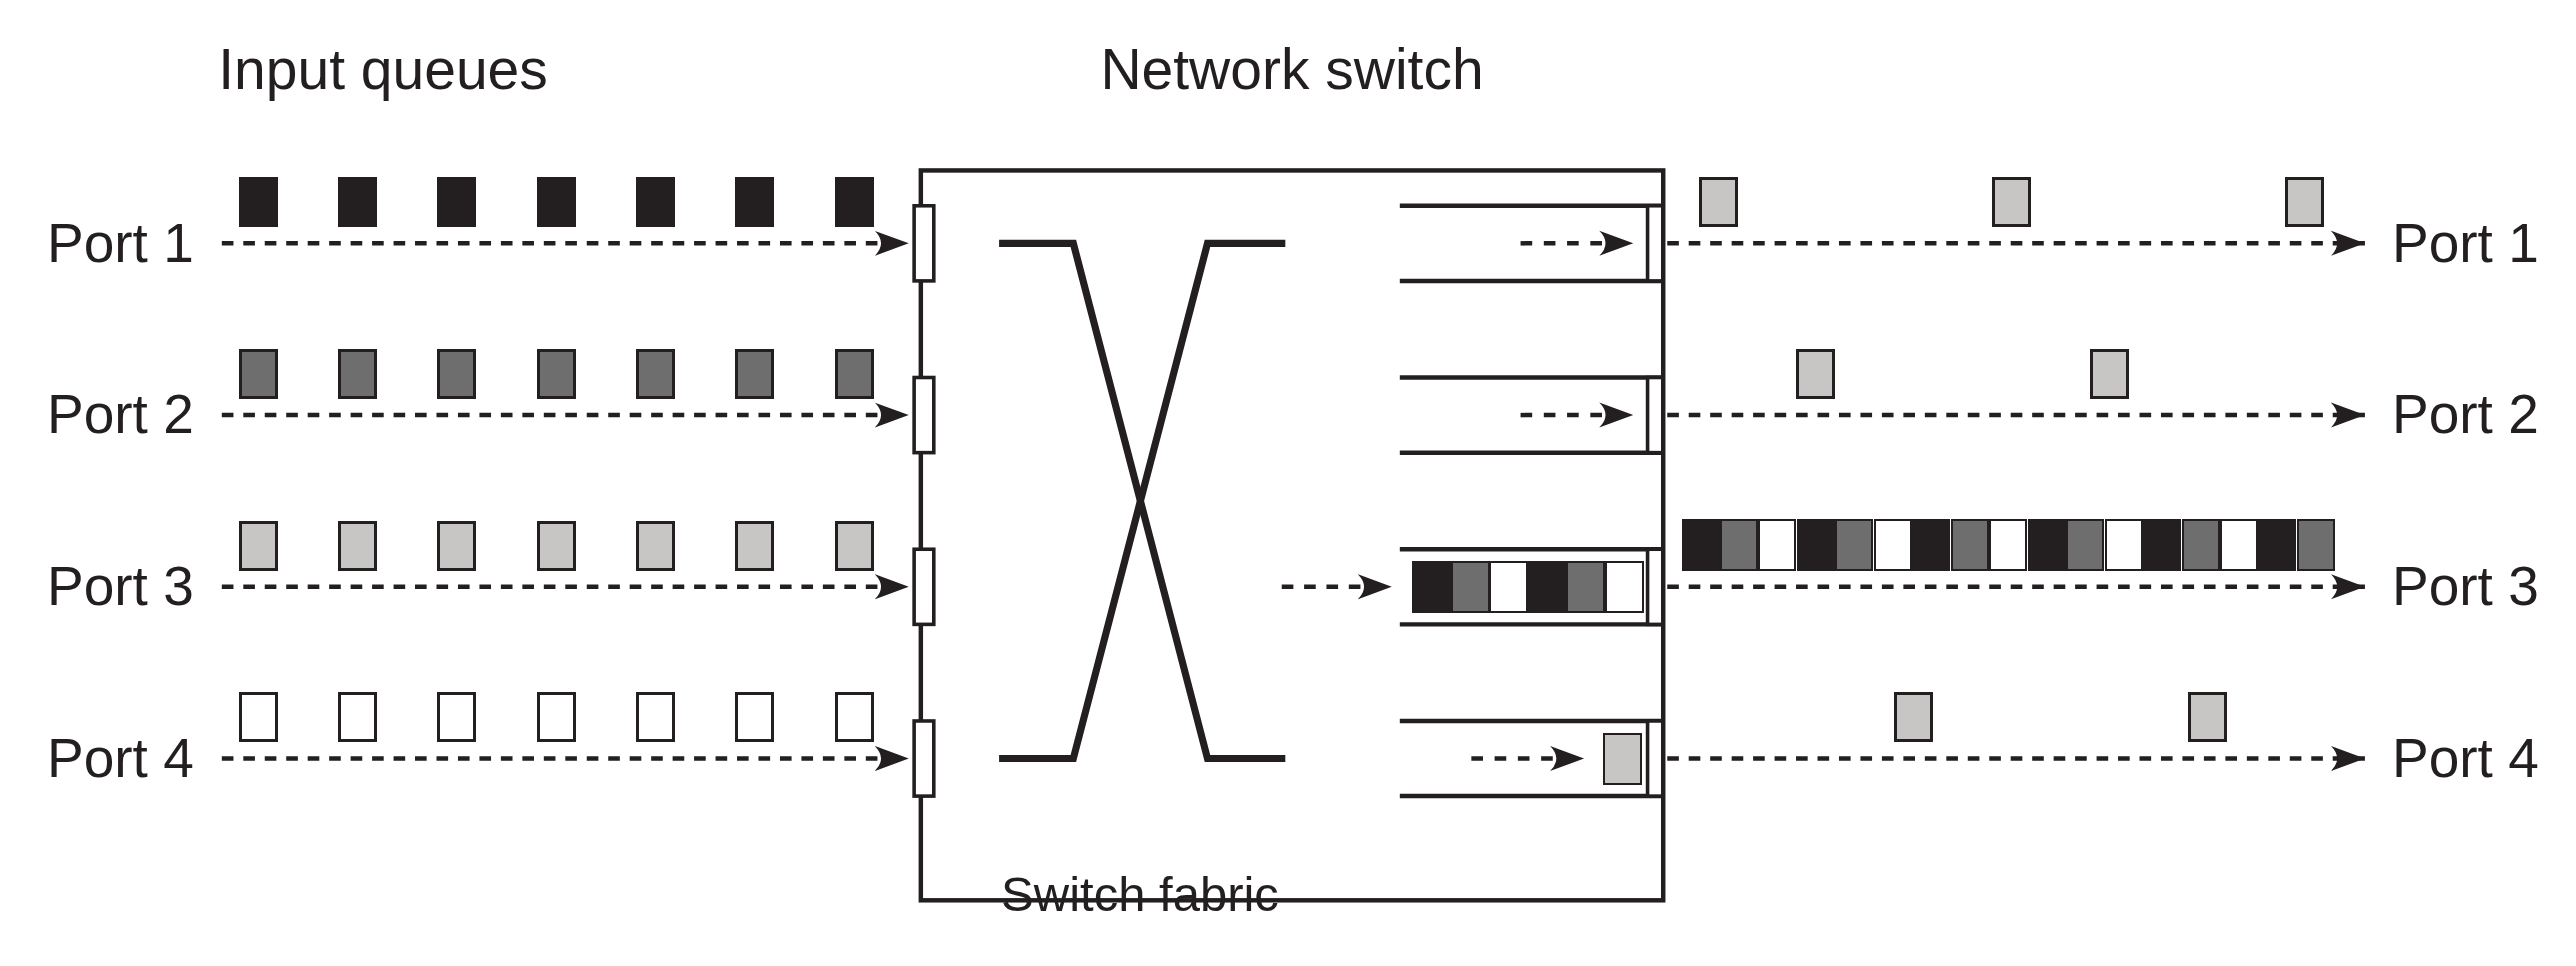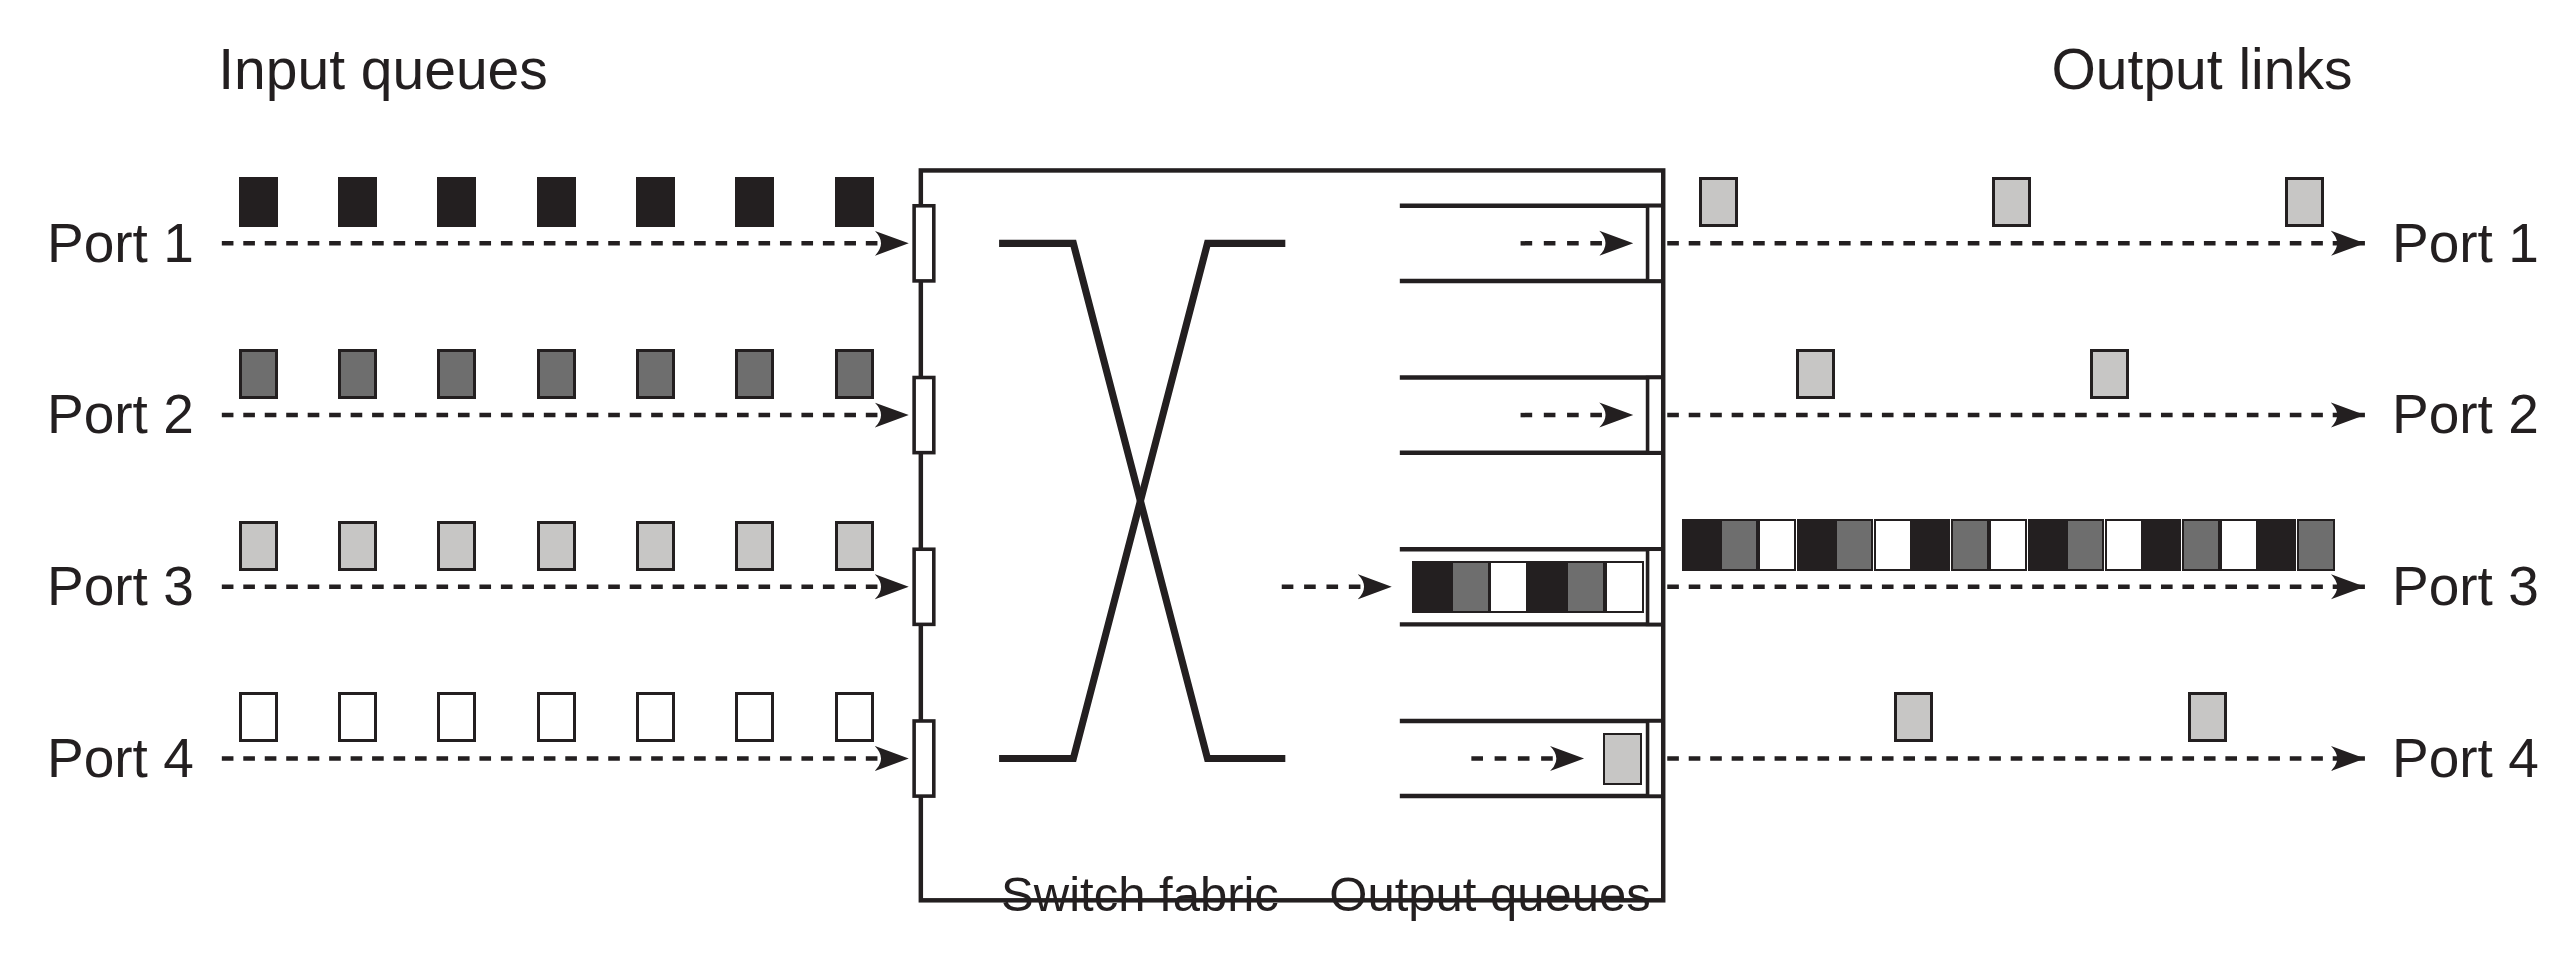--- a/index.html
+++ b/index.html
@@ -94,34 +94,33 @@
         <rect x="1022" y="806" width="22" height="84"></rect>
         <rect x="1842" y="230" width="17" height="84"></rect>
         <rect x="1842" y="422" width="17" height="84"></rect>
         <rect x="1842" y="614" width="17" height="84"></rect>
         <rect x="1842" y="806" width="17" height="84"></rect>
       </g>
     </g>
   </svg>
 
   <div class="title" style="left:383px">Input queues</div>
-  <div class="title" style="left:2202px">Output links</div>
+  <div class="title" style="left:1292px">Network switch</div>
 
   <div class="port-label" style="left:47px;top:216px">Port 1</div>
   <div class="port-label" style="left:47px;top:387px">Port 2</div>
   <div class="port-label" style="left:47px;top:559px">Port 3</div>
   <div class="port-label" style="left:47px;top:731px">Port 4</div>
 
   <div class="port-label" style="left:2392px;top:216px">Port 1</div>
   <div class="port-label" style="left:2392px;top:387px">Port 2</div>
   <div class="port-label" style="left:2392px;top:559px">Port 3</div>
   <div class="port-label" style="left:2392px;top:731px">Port 4</div>
 
   <div class="inner-label" style="left:1140px">Switch fabric</div>
-  <div class="inner-label" style="left:1490px">Output queues</div>
 
   <div id="packets">
       <div class="packet c-black" style="left: 239px; top: 177px; width: 39px; height: 50px;"></div>
       <div class="packet c-black" style="left: 338px; top: 177px; width: 39px; height: 50px;"></div>
       <div class="packet c-black" style="left: 437px; top: 177px; width: 39px; height: 50px;"></div>
       <div class="packet c-black" style="left: 537px; top: 177px; width: 39px; height: 50px;"></div>
       <div class="packet c-black" style="left: 636px; top: 177px; width: 39px; height: 50px;"></div>
       <div class="packet c-black" style="left: 735px; top: 177px; width: 39px; height: 50px;"></div>
       <div class="packet c-black" style="left: 835px; top: 177px; width: 39px; height: 50px;"></div>
       <div class="packet c-dark_gray" style="left: 239px; top: 349px; width: 39px; height: 50px;"></div>

